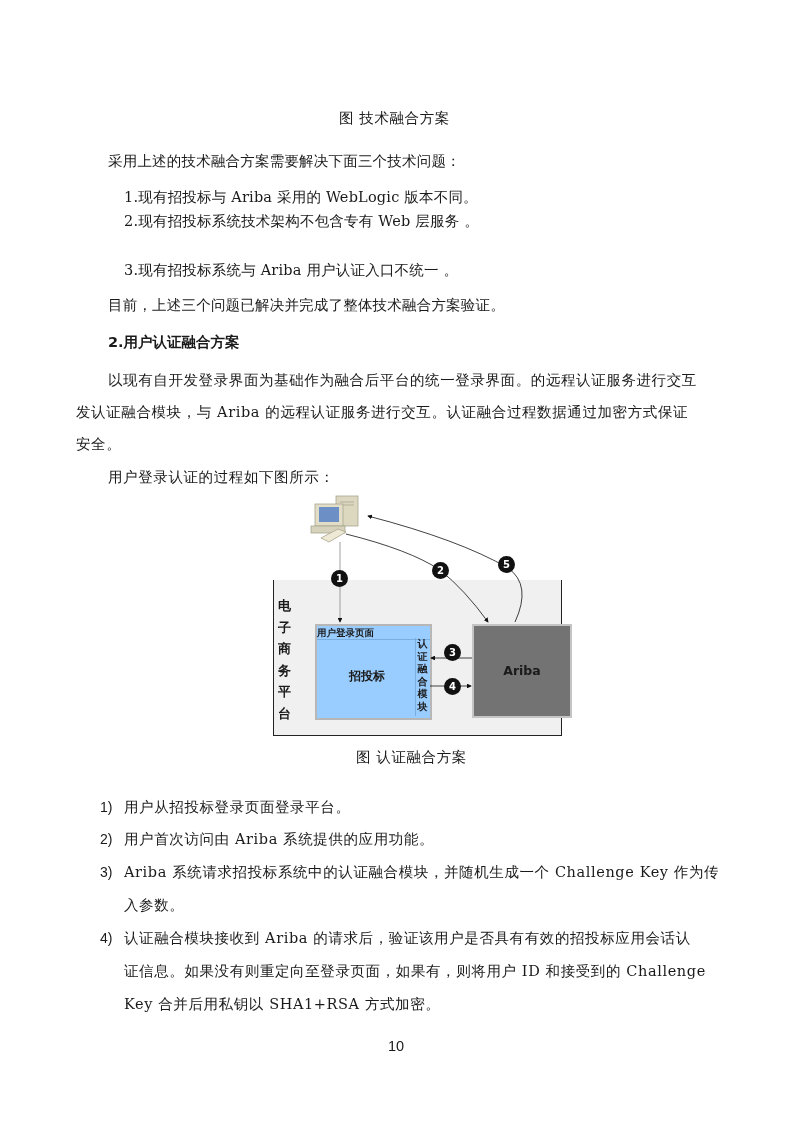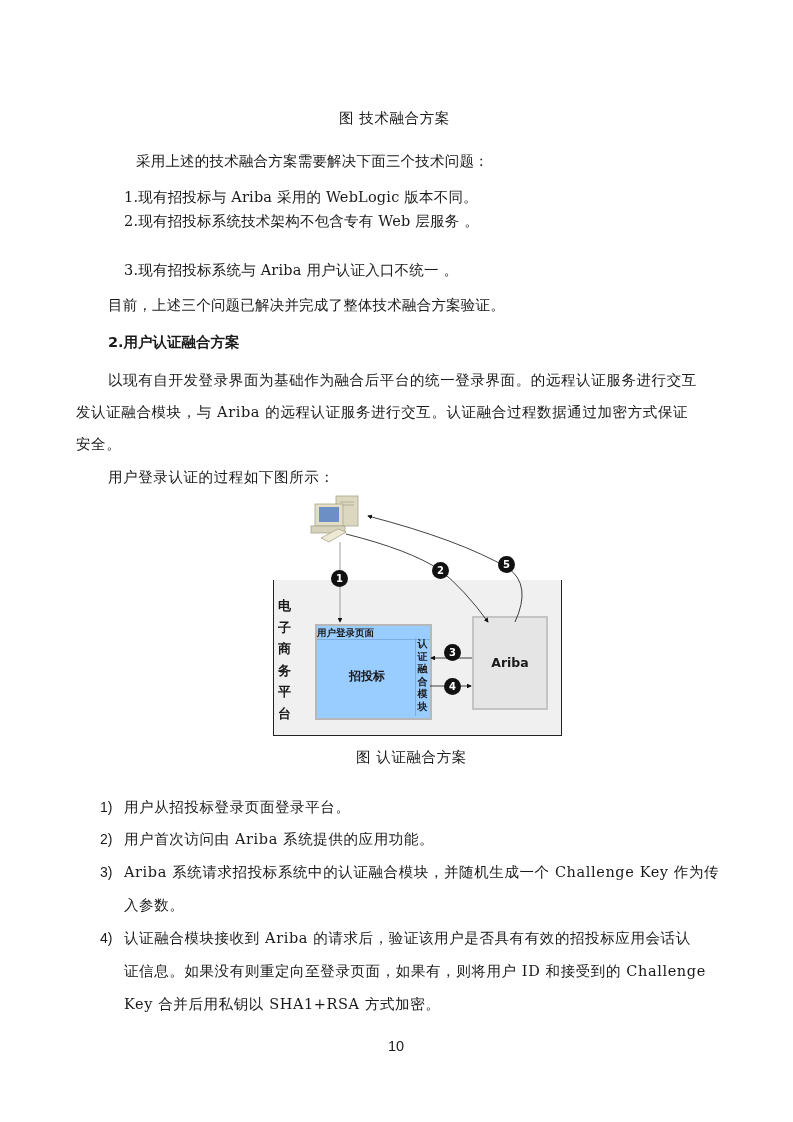--- a/index.html
+++ b/index.html
@@ -21,35 +21,35 @@
   .zbt { position: absolute; left: 55px; top: 134px; width: 113px; height: 92px;
          background: #99ccff; border: 2px solid #b7b7b7; }
   .zbt-header { position: absolute; left: 0; top: 0; width: 100%; height: 13px;
                 border-bottom: 1px solid #7aaee0; font-family: "DejaVu Sans", sans-serif;
                 font-size: 9.5px; font-weight: bold; text-align: left; line-height: 13px; }
   .zbt-main { position: absolute; left: 0; top: 42px; width: 100px; text-align: center;
               font-family: "DejaVu Sans", sans-serif; font-weight: bold; font-size: 12px; }
   .auth-mod { position: absolute; left: 155px; top: 148px; width: 13px; height: 78px;
               border-left: 1px solid #7aaee0; font-family: "DejaVu Sans", sans-serif;
               font-weight: bold; font-size: 10px; line-height: 12.5px; text-align: center; }
-  .ariba { position: absolute; left: 212px; top: 126px; width: 72px; height: 90px;
-           background: #e5e5e5; border: 2px solid #c4c4c4; }
+  .ariba { position: absolute; left: 212px; top: 134px; width: 72px; height: 90px;
+           background: #737373; border: 2px solid #c4c4c4; padding-left: 24px; }
   .ariba span { position: absolute; left: 0; top: 37px; width: 100%; text-align: center;
                 font-family: "DejaVu Sans", sans-serif; font-weight: bold; font-size: 12.5px; }
   .badge { position: absolute; width: 17px; height: 17px; border-radius: 50%; background: #111;
            color: #fff; font-family: "DejaVu Sans", sans-serif; font-weight: bold; font-size: 10px;
            line-height: 17px; text-align: center; }
   svg.overlay { position: absolute; left: 0; top: 0; }
 </style>
 </head>
 <body>
 
 <div class="abs caption" style="left:339px; top:109px;">图  技术融合方案</div>
 
-<div class="abs serif" style="left:108px; top:152px;margin-left:28px;">采用上述的技术融合方案需要解决下面三个技术问题：</div>
+<div class="abs serif" style="left:108px; top:152px;">采用上述的技术融合方案需要解决下面三个技术问题：</div>
 
 <div class="abs serif" style="left:124px; top:188px;">1.现有招投标与 Ariba 采用的 WebLogic 版本不同。</div>
 <div class="abs serif" style="left:124px; top:212px;">2.现有招投标系统技术架构不包含专有 Web 层服务  。</div>
 <div class="abs serif" style="left:124px; top:261px;">3.现有招投标系统与 Ariba 用户认证入口不统一  。</div>
 
 <div class="abs serif" style="left:108px; top:296px;">目前，上述三个问题已解决并完成了整体技术融合方案验证。</div>
 
 <div class="abs heading" style="left:108px; top:333px;">2.用户认证融合方案</div>
 
 <div class="abs body" style="left:108px; top:371px;">以现有自开发登录界面为基础作为融合后平台的统一登录界面。的远程认证服务进行交互</div>

